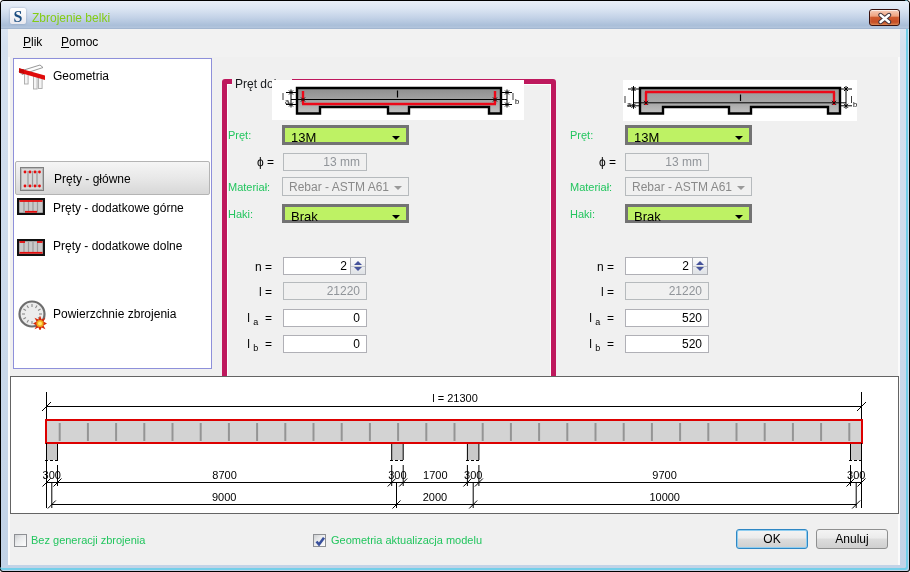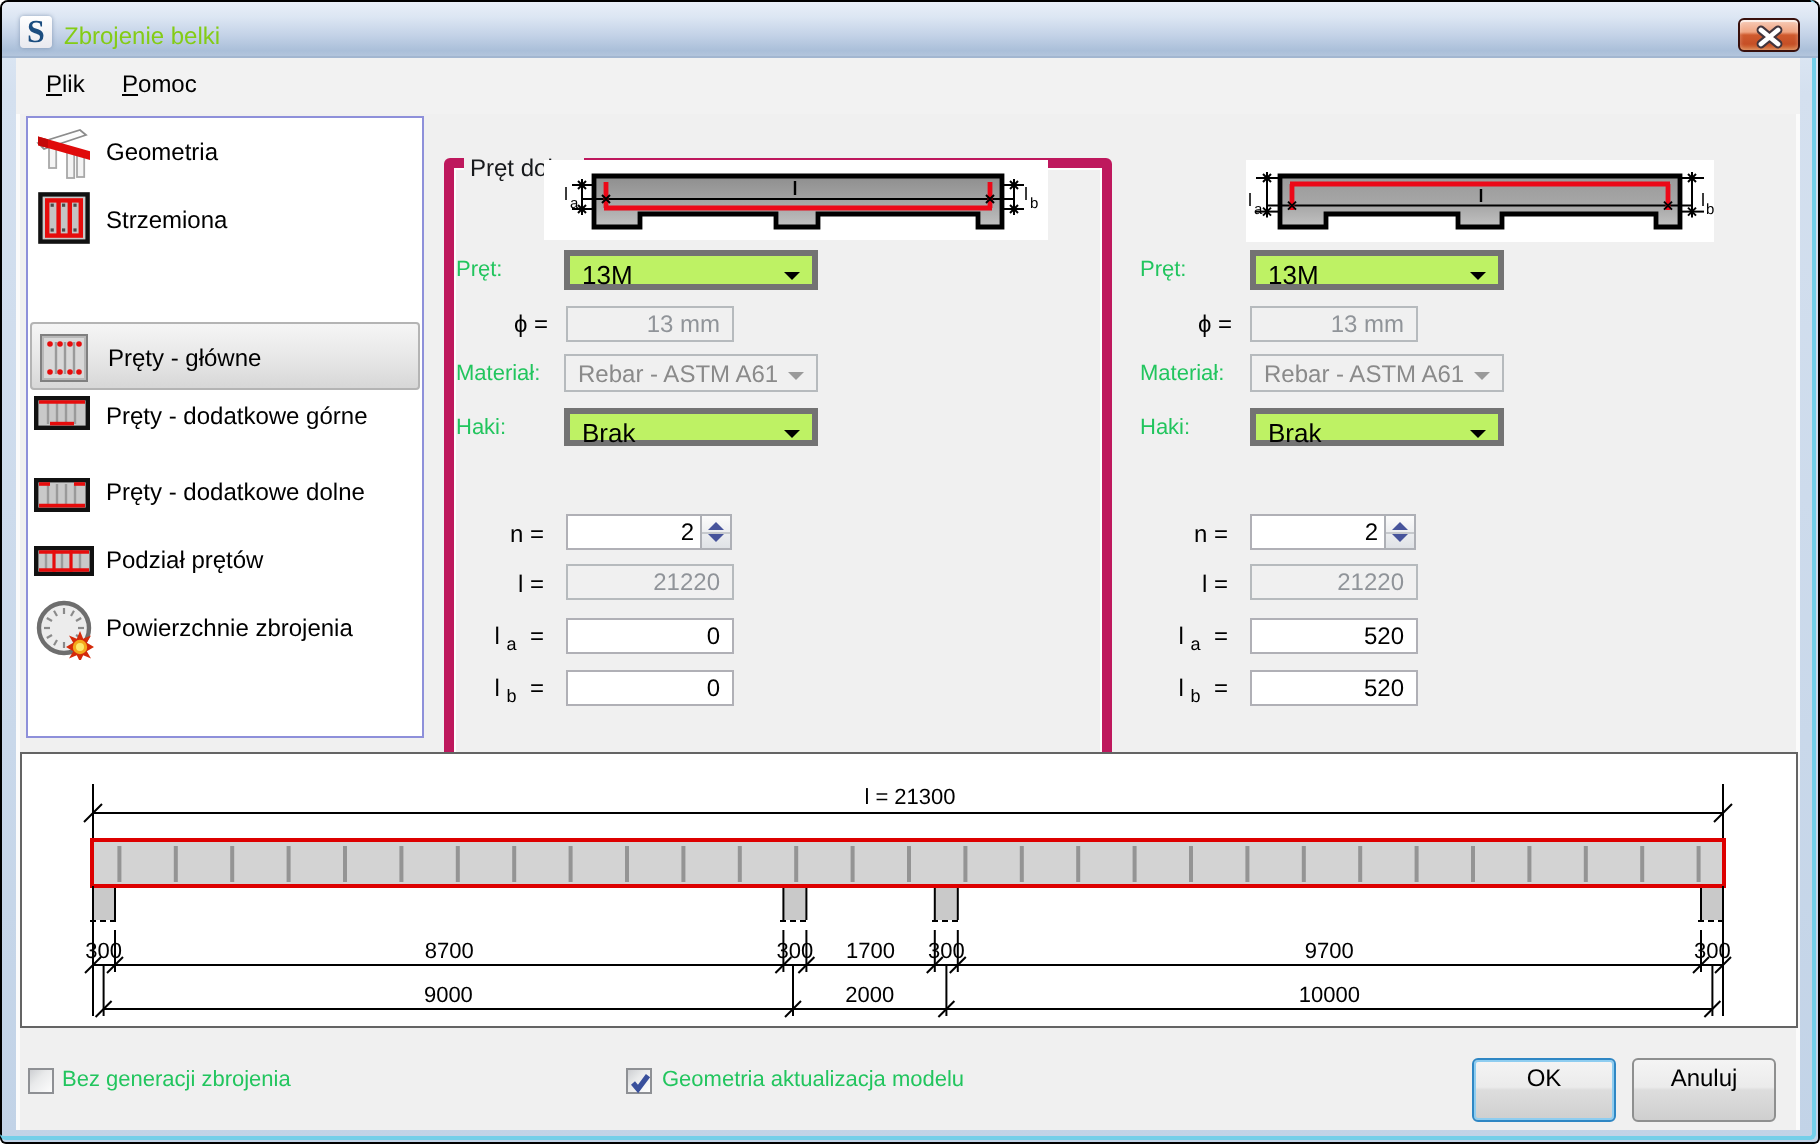--- a/index.html
+++ b/index.html
@@ -31,21 +31,21 @@
 .lblr{position:absolute;font-size:12px;color:#000;white-space:nowrap;text-align:right;}
 .edit{position:absolute;background:#fff;border:1px solid #b0b0b6;box-sizing:border-box;font-size:12px;text-align:right;color:#000;}
 .edit-dis{position:absolute;background:#f0f0f0;border:1px solid #b6babd;box-sizing:border-box;font-size:12px;text-align:right;color:#909499;}
 .combo{position:absolute;background:#bef264;border:3px solid #737373;box-sizing:border-box;font-size:13px;color:#000;}
 .combo-dis{position:absolute;background:#f0f0f0;border:1px solid #b6babd;box-sizing:border-box;font-size:12px;color:#8a8a8a;}
 .cb-arrow{position:absolute;width:0;height:0;border-left:4px solid transparent;border-right:4px solid transparent;border-top:4px solid #000;}
 .cb-arrow-dis{position:absolute;width:0;height:0;border-left:4px solid transparent;border-right:4px solid transparent;border-top:4px solid #9a9a9a;}
 .pic{position:absolute;background:#fff;}
 #panel{position:absolute;left:10px;top:376px;width:889px;height:138px;background:#fff;border:1px solid #646464;box-sizing:border-box;}
 .chkbox{position:absolute;width:13px;height:13px;background:linear-gradient(135deg,#cdcfd2 0%,#e9eaeb 40%,#fdfdfd 100%);border:1px solid #8e9094;box-sizing:border-box;}
-.btn{position:absolute;width:72px;height:32px;border-radius:3px;box-sizing:border-box;
+.btn{position:absolute;width:72px;height:20px;border-radius:3px;box-sizing:border-box;
 background:linear-gradient(180deg,#f4f4f4 0%,#ebebeb 45%,#dddddd 50%,#cfcfcf 100%);
 font-size:12px;text-align:center;line-height:18px;color:#000;}
 .spin{position:absolute;width:16px;height:18px;border:1px solid #aeb0b6;box-sizing:border-box;background:linear-gradient(180deg,#fbfbfb,#dfe2e6);}
 .spin:before{content:"";position:absolute;left:3px;top:3px;width:0;height:0;border-left:4px solid transparent;border-right:4px solid transparent;border-bottom:4px solid #47549b;}
 .spin:after{content:"";position:absolute;left:3px;bottom:3px;width:0;height:0;border-left:4px solid transparent;border-right:4px solid transparent;border-top:4px solid #47549b;}
 .spin i{position:absolute;left:0;top:8px;width:14px;height:1px;background:#c6c9cd;}
 </style>
 </head>
 <body>
 <div id="win">
@@ -76,37 +76,20 @@
       <svg style="position:absolute;left:2px;top:3px" width="28" height="28" viewBox="0 0 28 28">
         <rect x="7.5" y="10.5" width="3.6" height="11.5" fill="#f4f4f4" stroke="#a8a8a8" stroke-width="0.9"></rect>
         <rect x="16.5" y="13.5" width="3.6" height="13.5" fill="#f4f4f4" stroke="#a8a8a8" stroke-width="0.9"></rect>
         <rect x="21.5" y="14.5" width="3.6" height="12" fill="#f4f4f4" stroke="#a8a8a8" stroke-width="0.9"></rect>
         <polygon points="2,9.5 23,3 26,5.5 5,12.5" fill="#fdfdfd" stroke="#8c8c8c" stroke-width="0.9"></polygon>
         <polygon points="2,6.2 28,13.6 28,18 2,10.6" fill="#e00b0b"></polygon>
         <polygon points="2,6.2 7,7.6 7,12 2,10.6" fill="#c40808"></polygon>
       </svg>
       <div class="txt">Geometria</div>
     </div>
-    <div class="li" style="top:34px">
-      <svg style="position:absolute;left:4px;top:3px" width="26" height="26" viewBox="0 0 26 26">
-        <rect x="1.2" y="1.2" width="23.6" height="23.6" fill="#c9c9c9" stroke="#111" stroke-width="2.2"></rect>
-        <rect x="4.6" y="4.2" width="16.8" height="17.6" fill="#c4c4c4" stroke="#e60c0c" stroke-width="2.2"></rect>
-        <line x1="10.3" y1="4" x2="10.3" y2="22" stroke="#e60c0c" stroke-width="2.2"></line>
-        <line x1="15.9" y1="4" x2="15.9" y2="22" stroke="#e60c0c" stroke-width="2.2"></line>
-        <g fill="#4a4a4a">
-          <rect x="6.3" y="5.8" width="1.6" height="1.6"></rect>
-              <rect x="12" y="5.8" width="1.6" height="1.6"></rect>
-              <rect x="17.7" y="5.8" width="1.6" height="1.6"></rect>
-          <rect x="6.3" y="18.2" width="1.6" height="1.6"></rect>
-              <rect x="12" y="18.2" width="1.6" height="1.6"></rect>
-              <rect x="17.7" y="18.2" width="1.6" height="1.6"></rect>
-        </g>
-      </svg>
-      <div class="txt">Strzemiona</div>
-    </div>
     <div class="li sel" style="top:102px">
       <svg style="position:absolute;left:4px;top:5px" width="24" height="24" viewBox="0 0 24 24">
         <rect x="0.5" y="0.5" width="23" height="23" fill="#d8d8d8" stroke="#808080" stroke-width="1"></rect>
         <rect x="1.5" y="1.5" width="21" height="21" fill="none" stroke="#b8b8b8" stroke-width="1"></rect>
         <g stroke="#9a9a9a" stroke-width="1.2">
               <line x1="8" y1="4" x2="8" y2="20"></line>
               <line x1="12.5" y1="4" x2="12.5" y2="20"></line>
               <line x1="17" y1="4" x2="17" y2="20"></line>
             </g>
         <g fill="#e60c0c">
@@ -143,37 +126,20 @@
               <line x1="7" y1="3" x2="7" y2="14"></line>
               <line x1="11.5" y1="3" x2="11.5" y2="14"></line>
               <line x1="16" y1="3" x2="16" y2="14"></line>
               <line x1="20.5" y1="3" x2="20.5" y2="14"></line>
             </g>
         <line x1="2.5" y1="13.8" x2="25.5" y2="13.8" stroke="#e60c0c" stroke-width="1.8"></line>
         <line x1="2.5" y1="3" x2="8" y2="3" stroke="#e60c0c" stroke-width="1.8"></line>
         <line x1="20" y1="3" x2="25.5" y2="3" stroke="#e60c0c" stroke-width="1.8"></line>
       </svg>
       <div class="txt">Pręty - dodatkowe dolne</div>
-    </div>
-    <div class="li" style="top:204px">
-      <svg style="position:absolute;left:2px;top:10px" width="30" height="15" viewBox="0 0 30 15">
-        <rect x="1.1" y="1.1" width="27.8" height="12.8" fill="#c9c9c9" stroke="#111" stroke-width="2.2"></rect>
-        <g stroke="#9a9a9a" stroke-width="1.2">
-              <line x1="6" y1="3" x2="6" y2="12"></line>
-              <line x1="14" y1="3" x2="14" y2="12"></line>
-              <line x1="23" y1="3" x2="23" y2="12"></line>
-            </g>
-        <line x1="2.5" y1="3" x2="27.5" y2="3" stroke="#e60c0c" stroke-width="1.8"></line>
-        <line x1="2.5" y1="12" x2="27.5" y2="12" stroke="#e60c0c" stroke-width="1.8"></line>
-        <g stroke="#e60c0c" stroke-width="1.6">
-              <line x1="10" y1="2" x2="10" y2="13"></line>
-              <line x1="18.5" y1="2" x2="18.5" y2="13"></line>
-            </g>
-      </svg>
-      <div class="txt">Podział prętów</div>
     </div>
     <div class="li" style="top:238px">
       <svg style="position:absolute;left:3px;top:3px" width="30" height="30" viewBox="0 0 30 30">
         <circle cx="14" cy="14" r="12.5" fill="#ececec" stroke="#6e6e6e" stroke-width="2.2"></circle>
         <g stroke="#8a8a8a" stroke-width="1.1">
           <line x1="14" y1="4" x2="14" y2="7"></line>
               <line x1="19" y1="5.4" x2="17.5" y2="8"></line>
               <line x1="22.6" y1="9" x2="20" y2="10.5"></line>
               <line x1="24" y1="14" x2="21" y2="14"></line>
               <line x1="22.6" y1="19" x2="20" y2="17.5"></line>

